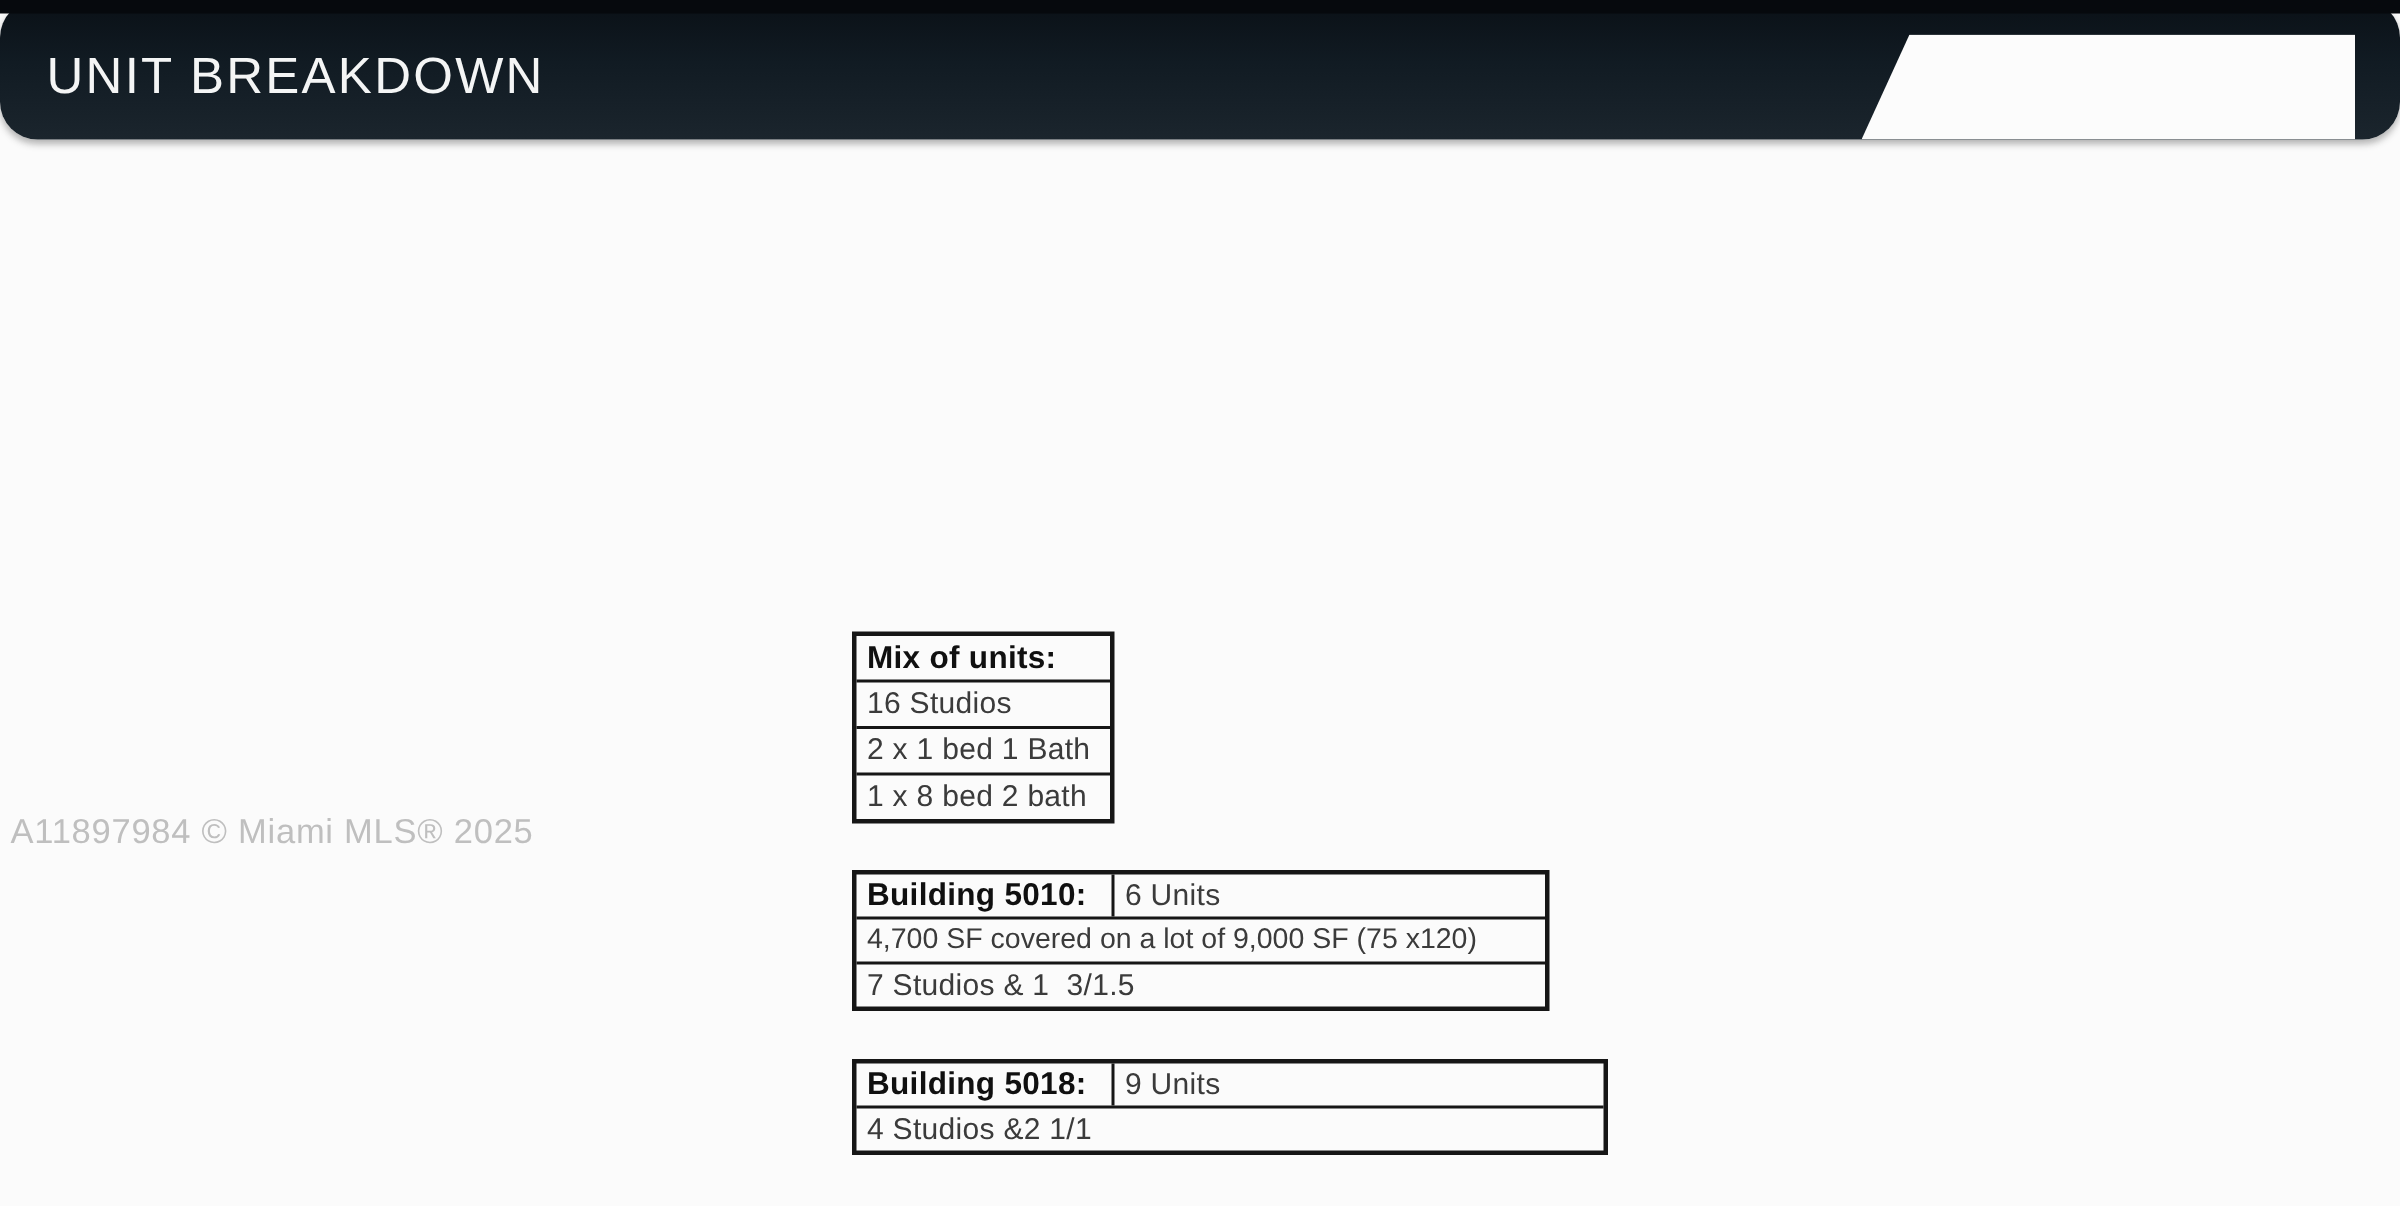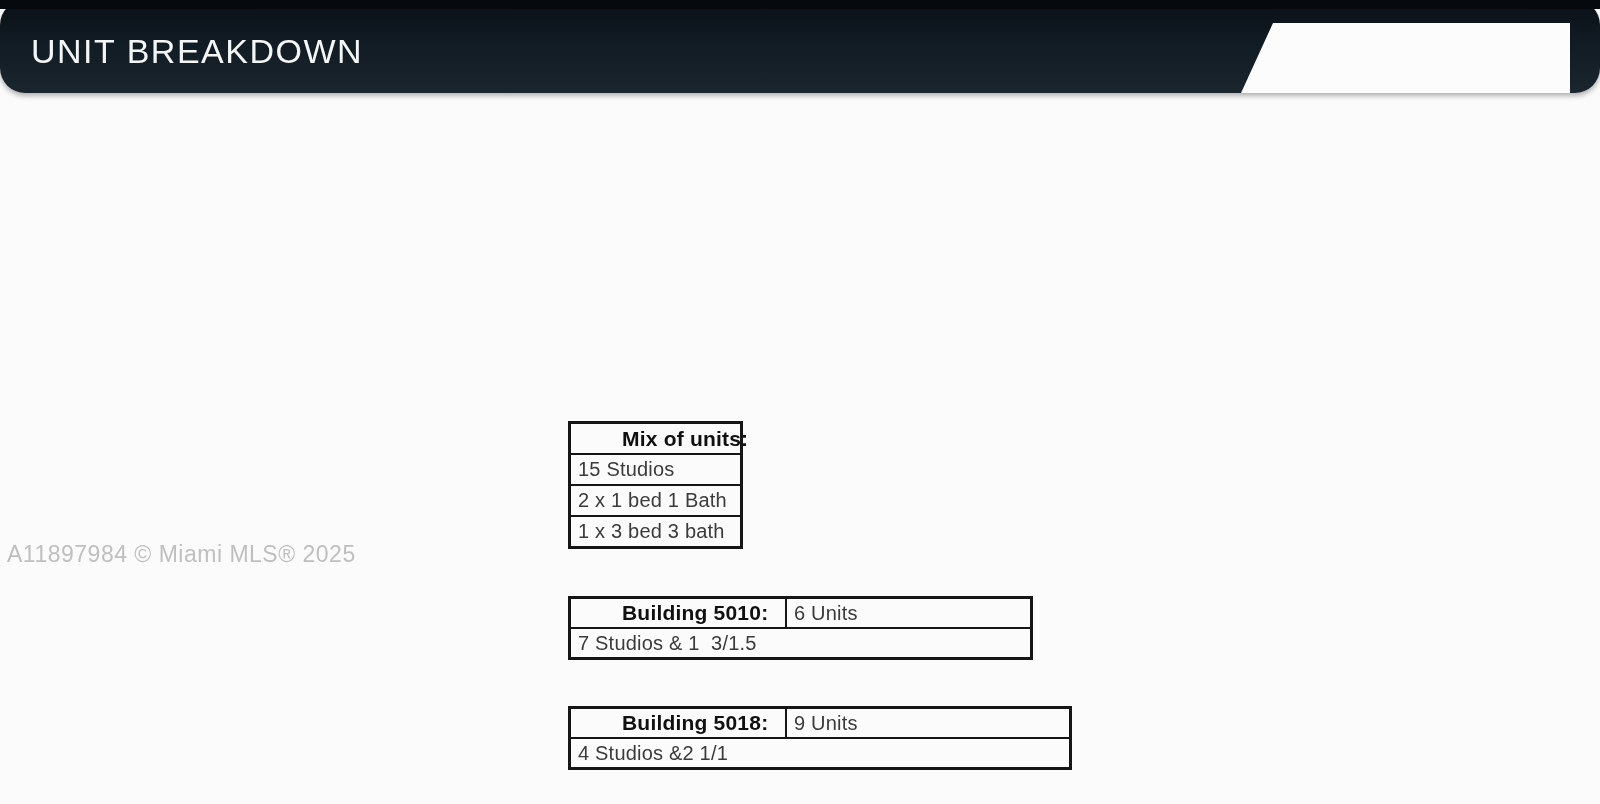--- a/index.html
+++ b/index.html
@@ -48,29 +48,29 @@
   .tbl {
     position:absolute; box-sizing:border-box;
     border:3px solid #161616; background:transparent;
     color:#3b3b3b;
   }
   .tbl .row {
     display:flex; align-items:center;
     border-top:2px solid #161616;
     font-size:20px; letter-spacing:0.2px;
   }
-  .tbl .row:first-child { border-top:none;margin-left:44px; }
+  .tbl .row:first-child { border-top:none; }
   .tbl .row > span { padding-left:7px; white-space:pre; }
   .tbl .row.long { font-size:19px; letter-spacing:0; }
   .head-text { font-weight:700; color:#101010; font-size:21px; }
 
   .tbl-mix { left:568px; top:421px; width:175px; }
   .tbl-mix .row { height:29px; }
 
-  .tbl-b1 { left:568px; top:596px; width:465px; }
+  .tbl-b1 { left:568px; top:580px; width:465px; }
   .tbl-b2 { left:568px; top:706px; width:504px; }
   .tbl-b1 .row, .tbl-b2 .row { height:28px; }
 
   .two-cell { padding:0; }
   .cell-name {
     box-sizing:border-box; width:172px; height:100%;
     display:flex; align-items:center;
     border-right:2px solid #161616;
     font-weight:700; color:#101010; font-size:21px;
     padding-left:7px; white-space:pre;
@@ -90,34 +90,37 @@
     <h1 class="header-title">UNIT BREAKDOWN</h1>
   </header>
 
   <div class="watermark">A11897984 © Miami MLS® 2025</div>
 
   <div class="tbl tbl-mix">
     <div class="row">
       <span class="head-text">Mix of units:</span>
     </div>
     <div class="row">
-      <span>15 Studios</span>
+      <span>16 Studios</span>
     </div>
     <div class="row">
       <span>2 x 1 bed 1 Bath</span>
     </div>
     <div class="row">
-      <span>1 x 3 bed 3 bath</span>
+      <span>1 x 8 bed 2 bath</span>
     </div>
   </div>
 
   <div class="tbl tbl-b1">
     <div class="row two-cell">
       <span class="cell-name">Building 5010:</span>
       <span class="cell-units">6 Units</span>
+    </div>
+    <div class="row long">
+      <span>4,700 SF covered on a lot of 9,000 SF (75 x120)</span>
     </div>
     <div class="row">
       <span>7 Studios &amp; 1  3/1.5</span>
     </div>
   </div>
 
   <div class="tbl tbl-b2">
     <div class="row two-cell">
       <span class="cell-name">Building 5018:</span>
       <span class="cell-units">9 Units</span>

